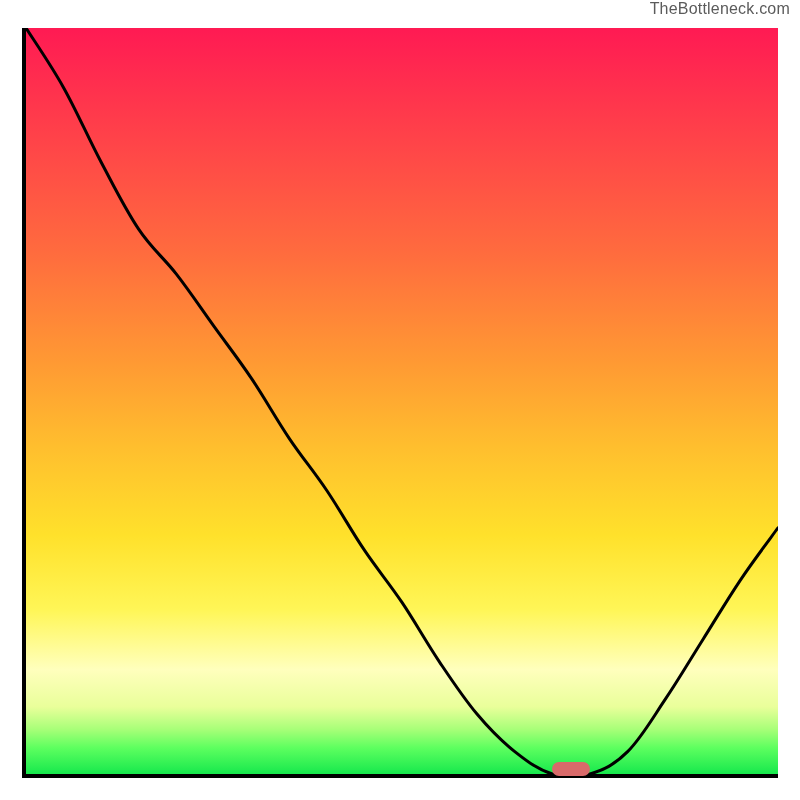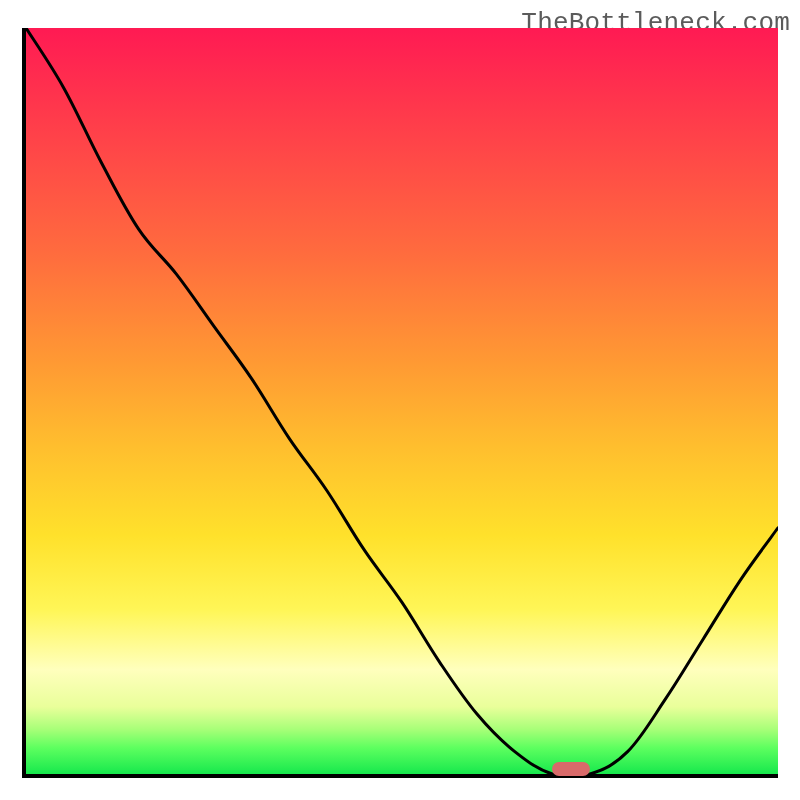--- a/index.html
+++ b/index.html
@@ -11,27 +11,26 @@
     overflow: hidden;
     font-family: Arial, Helvetica, sans-serif;
   }
   .container {
     position: relative;
     width: 800px;
     height: 800px;
   }
   .attribution {
     position: absolute;
-    top: 8px;
+    top: 0;
     right: 10px;
-    font-size: 26px;
+    font-size: 16px;
     color: #5b5b5b;
     font-weight: 500;
     letter-spacing: 0.2px;
-    font-family: Liberation Mono, monospace;
   }
   .plot-frame {
     position: absolute;
     left: 22px;
     top: 28px;
     width: 756px;
     height: 750px;
     border-left: 4px solid #000;
     border-bottom: 4px solid #000;
     box-sizing: border-box;

